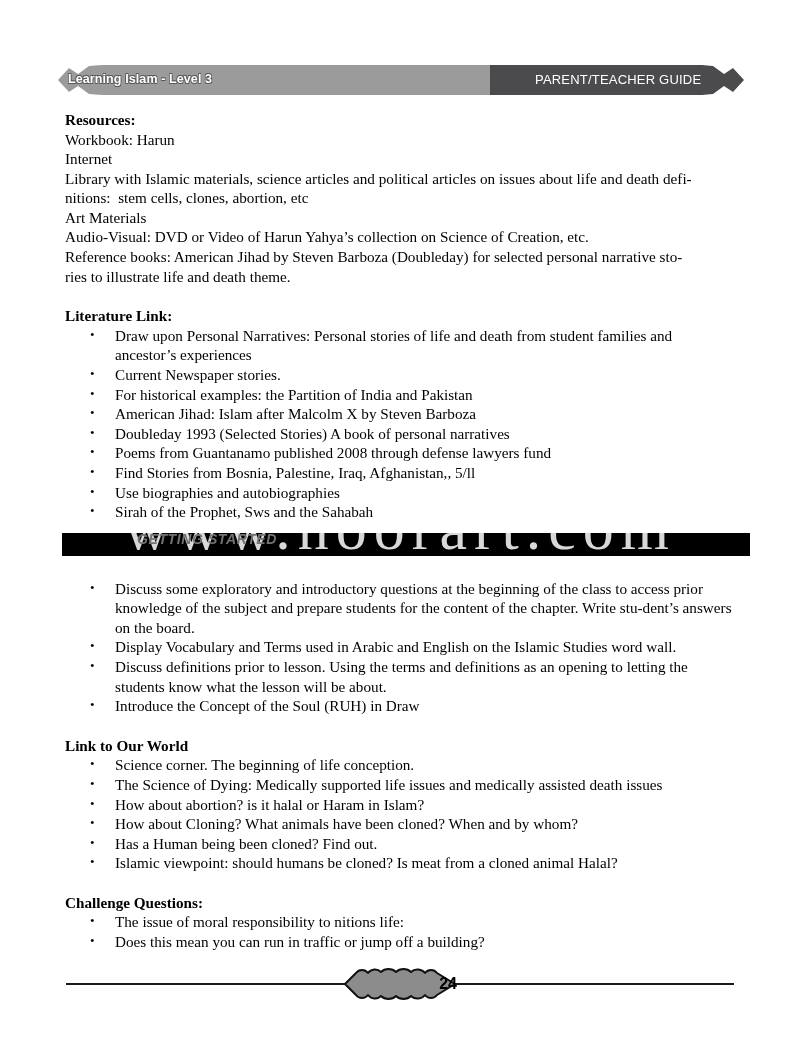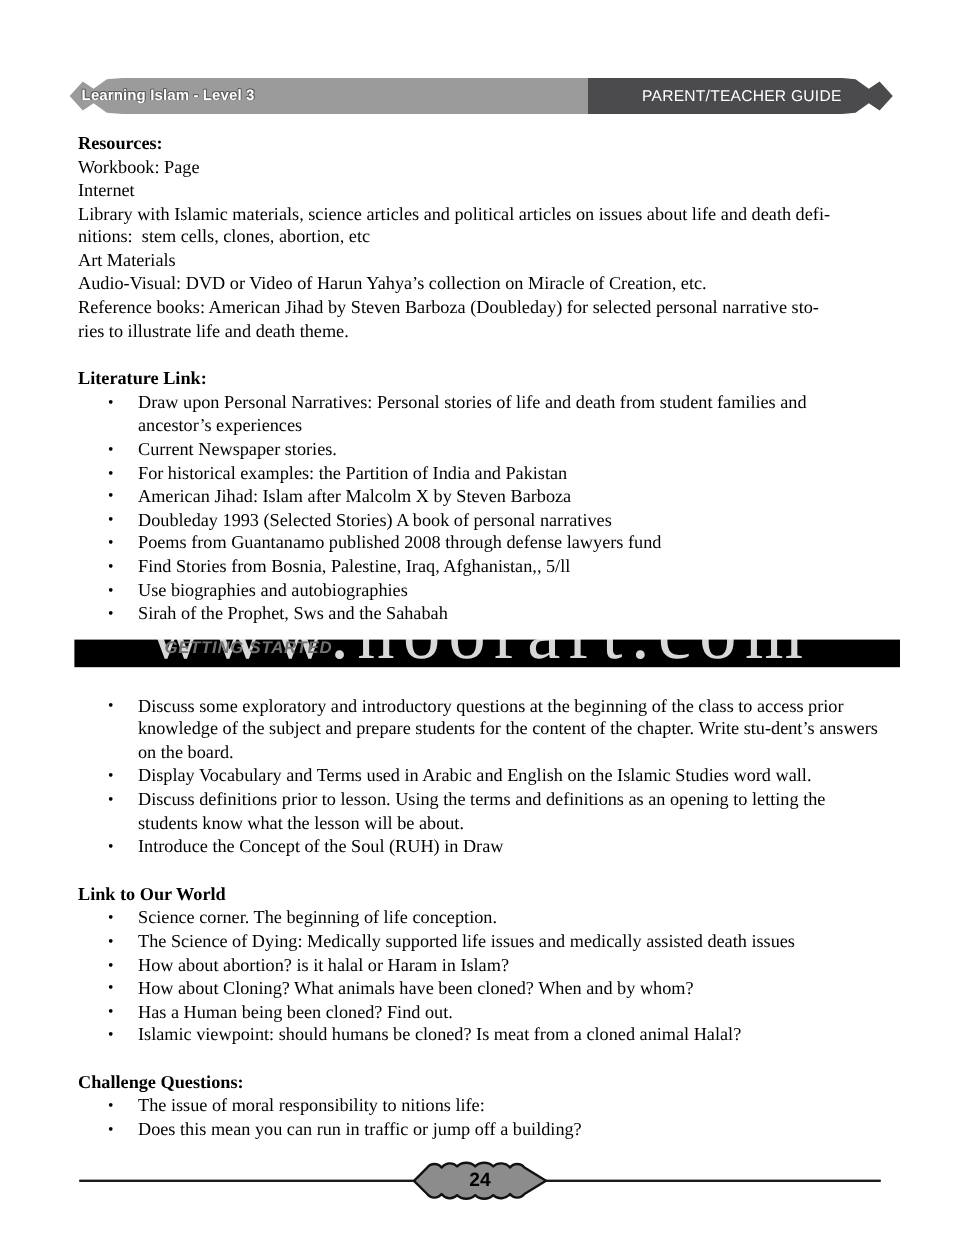--- a/index.html
+++ b/index.html
@@ -178,21 +178,21 @@
   .footer-badge svg {
     display: block;
     width: 114px;
     height: 38px;
   }
   .footer-page-number {
     position: absolute;
     left: 343px;
     top: 975px;
     width: 114px;
-    text-align: center;
+    text-align: right;
     font-family: "Liberation Sans", "DejaVu Sans", sans-serif;
     font-weight: bold;
     font-size: 16px;
     color: #000000;
   }
 </style>
 </head>
 <body>
 
 <div class="page">
@@ -207,26 +207,26 @@
       <path d="M630,2 L644,2 L655,3 L666,11 L675,5 L686,17 L675,29 L666,23 L655,31 L644,32 L630,32 Z" fill="#4b4b4e"></path>
     </svg>
   </div>
   <div class="header-left-title">Learning Islam - Level 3</div>
   <div class="header-right-title">PARENT/TEACHER GUIDE</div>
 
   <div class="content">
 
     <div class="section-heading">Resources:</div>
     <div class="para-block">
-      <div class="para-line">Workbook: Page</div>
+      <div class="para-line">Workbook: Harun</div>
       <div class="para-line">Internet</div>
       <div class="para-line">Library with Islamic materials, science articles and political articles on issues about life and death defi-</div>
       <div class="para-line">nitions:  stem cells, clones, abortion, etc</div>
       <div class="para-line">Art Materials</div>
-      <div class="para-line">Audio-Visual: DVD or Video of Harun Yahya’s collection on Miracle of Creation, etc.</div>
+      <div class="para-line">Audio-Visual: DVD or Video of Harun Yahya’s collection on Science of Creation, etc.</div>
       <div class="para-line">Reference books: American Jihad by Steven Barboza (Doubleday) for selected personal narrative sto-</div>
       <div class="para-line">ries to illustrate life and death theme.</div>
     </div>
 
     <div class="spacer-md"></div>
 
     <div class="section-heading">Literature Link:</div>
     <ul class="bullets">
       <li>Draw upon Personal Narratives: Personal stories of life and death from student families and ancestor’s experiences</li>
       <li>Current Newspaper stories.</li>

